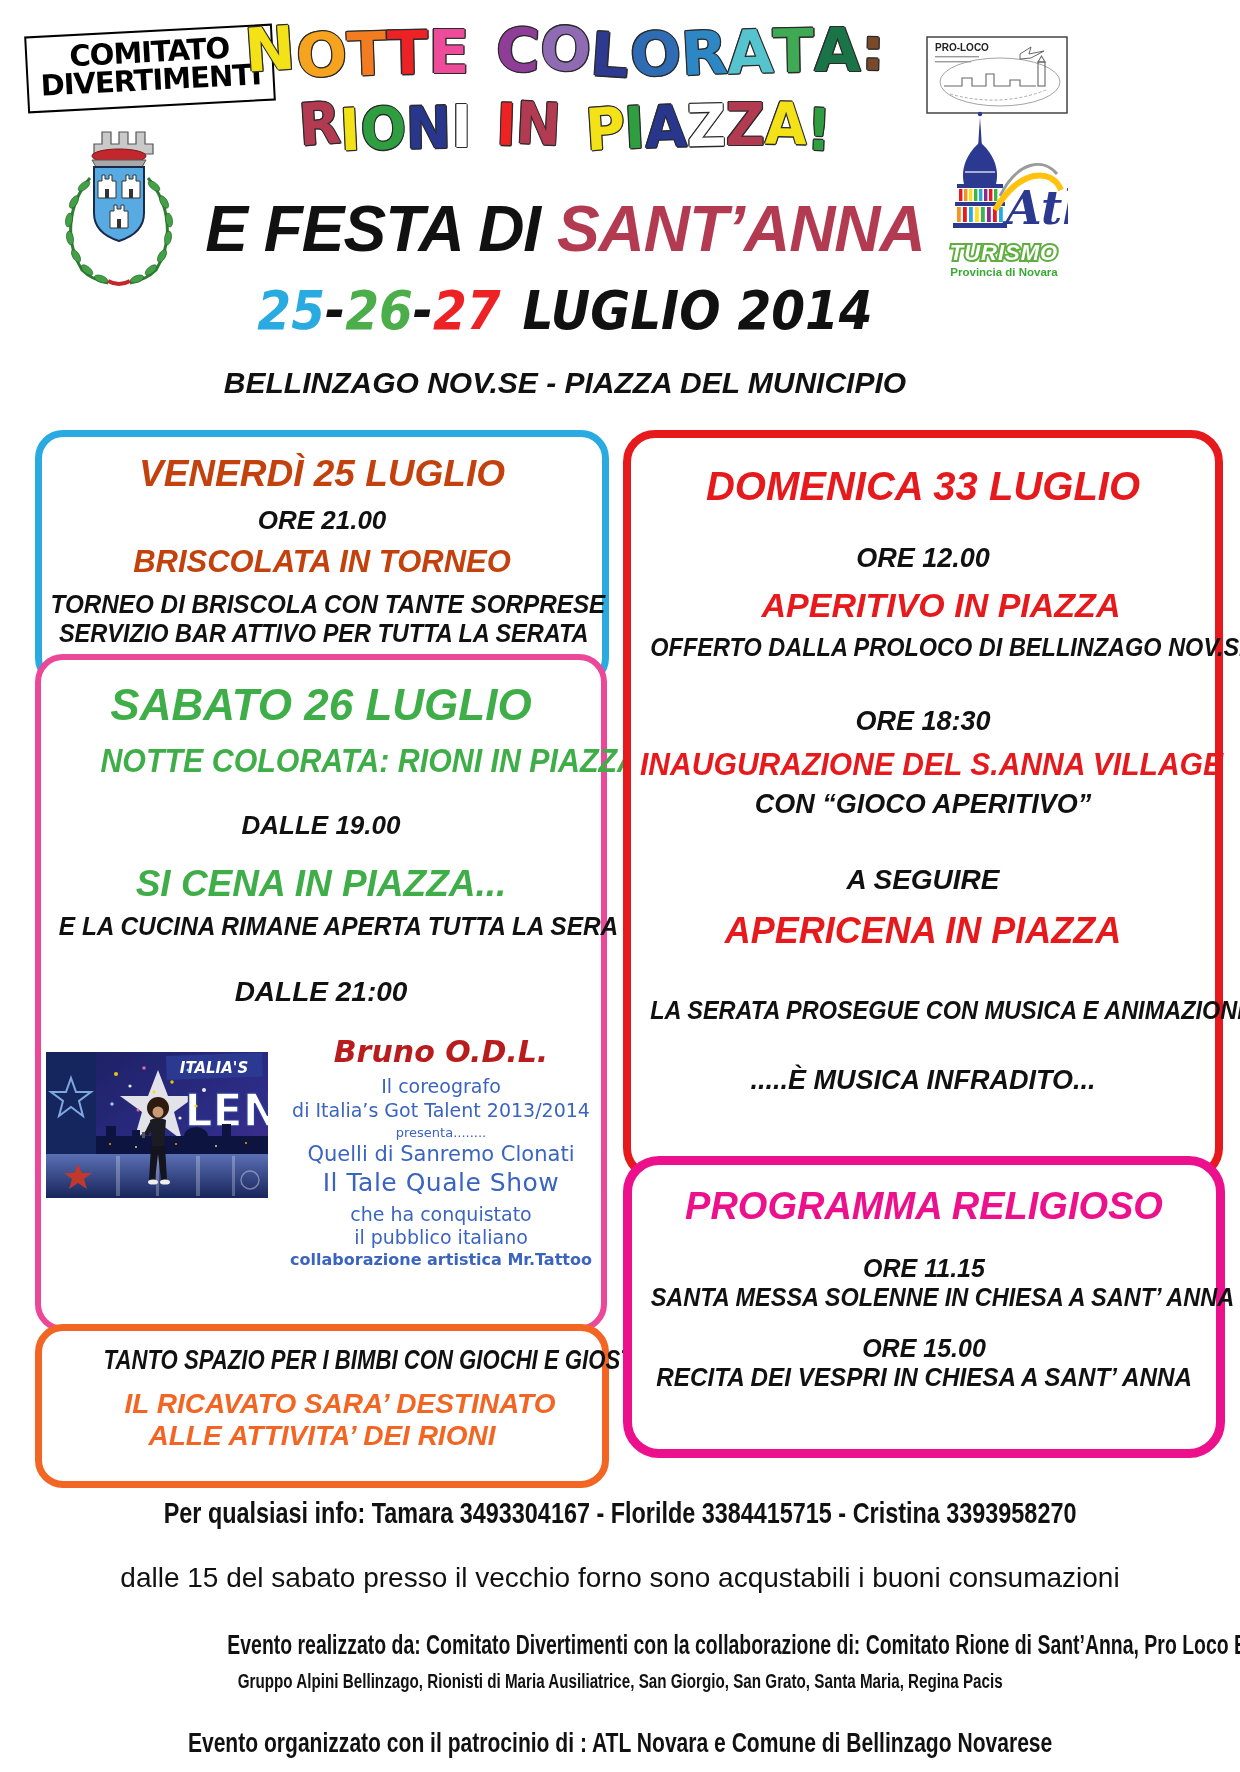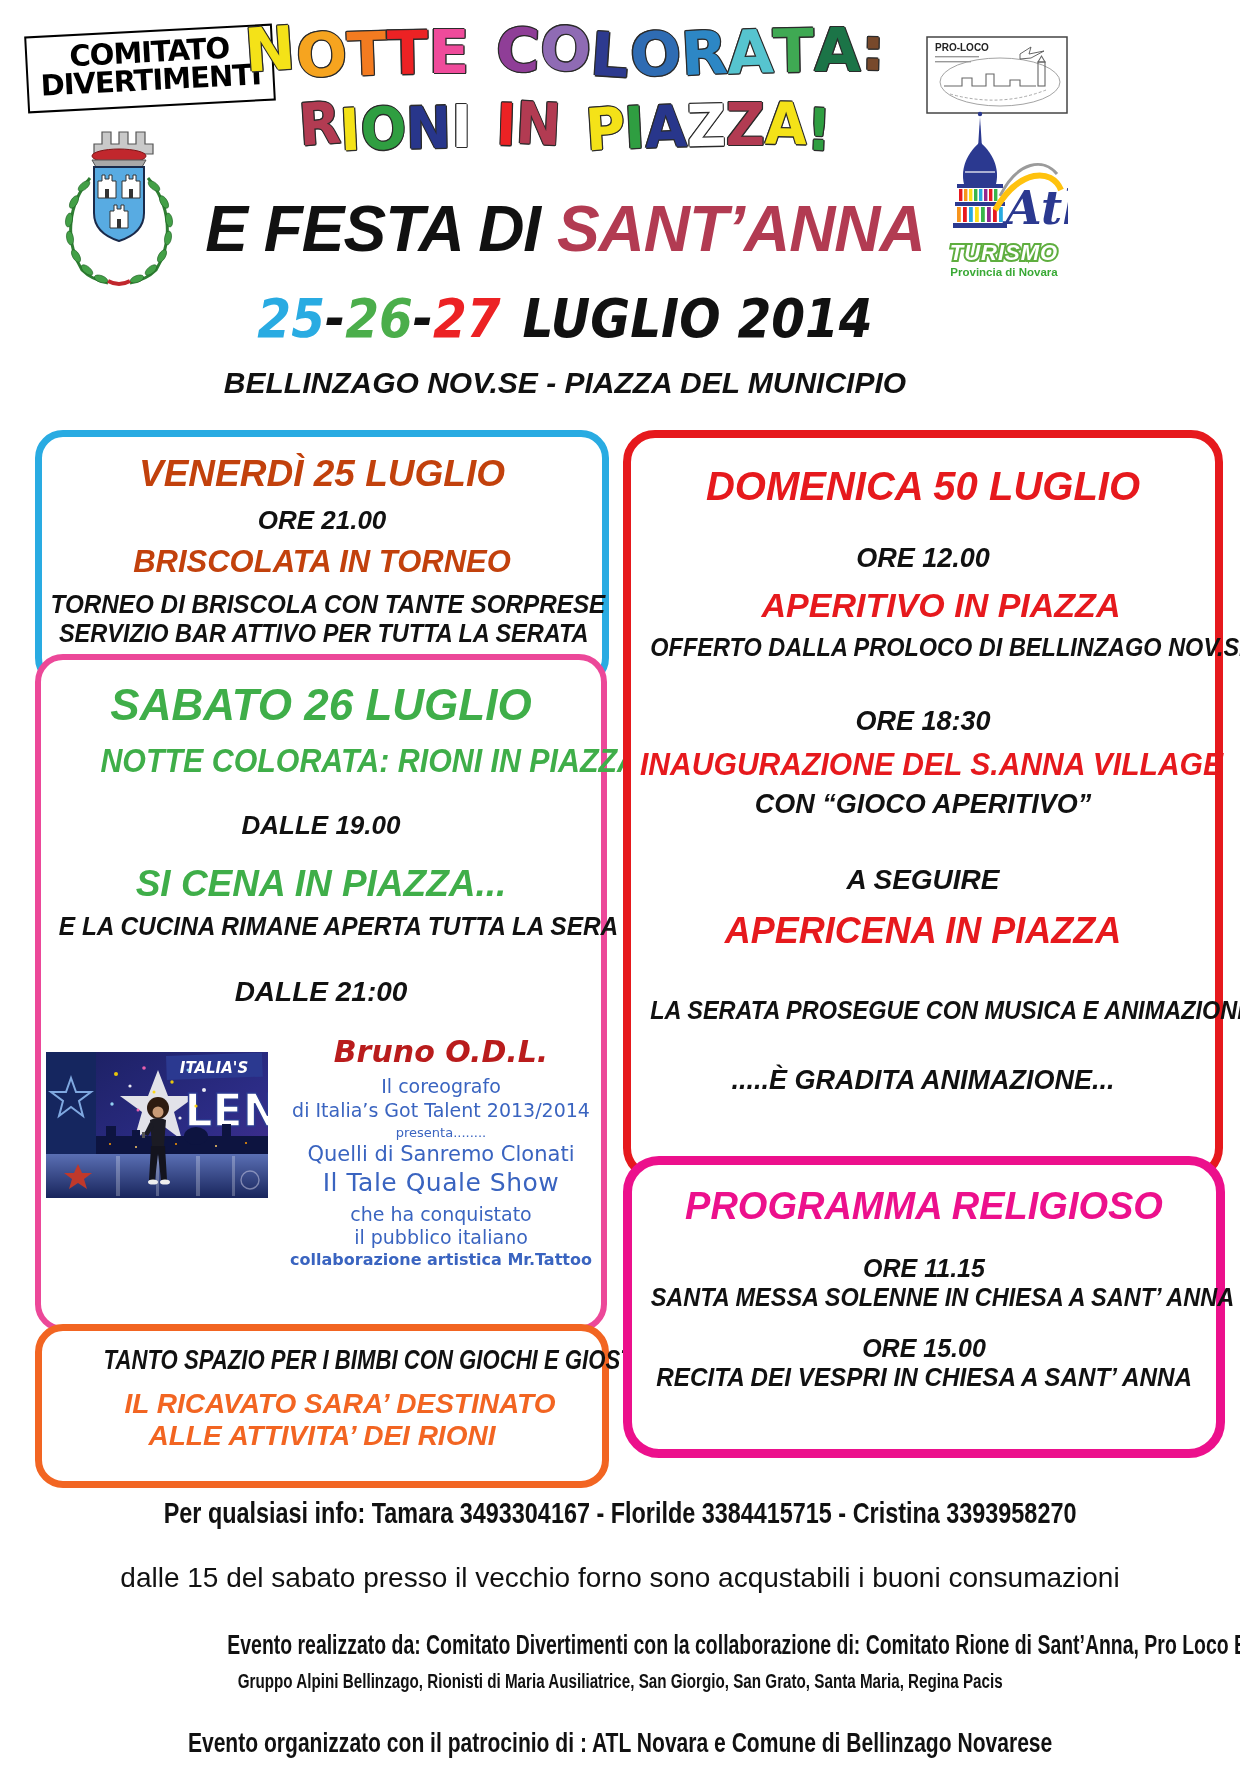--- a/index.html
+++ b/index.html
@@ -14,21 +14,21 @@
   .stamp{position:absolute;left:926px;top:36px;}
   .atl{position:absolute;left:940px;top:110px;}
   .trow{position:absolute;left:0;width:1130px;text-align:center;}
   .letters{display:flex;justify-content:center;align-items:flex-end;}
   .letters .L{display:inline-block;font-family:"DejaVu Sans",sans-serif;font-weight:800;line-height:1;}
   .stroked .L{text-shadow:-1.3px 0 #2b2b2b,1.3px 0 #2b2b2b,0 -1.3px #2b2b2b,0 1.3px #2b2b2b,
               -1px -1px #2b2b2b,1px 1px #2b2b2b;}
   .t1{top:22px;}  .t1 .L{font-size:60px;}
   .t2{top:98px;transform:scaleX(.93);} .t2 .L{font-size:58px;}
   .t3{top:192px;font-size:64px;font-weight:bold;font-style:italic;letter-spacing:-1px;}
-  .t4{top:292px;} .t4 .letters{transform:scaleX(.9);} .t4 .L{font-size:54px;font-style:italic;}
+  .t4{top:284px;} .t4 .letters{transform:scaleX(.9);} .t4 .L{font-size:54px;font-style:italic;}
   .t5{top:366px;font-size:30px;font-weight:bold;font-style:italic;}
   .black{color:#111;} .crimson{color:#B23B52;}
   
   .box{position:absolute;background:#fff;text-align:center;}
   .box-blue  {left:35px;top:430px;width:560px;height:226px;border:7px solid #29ABE2;border-radius:28px;padding-top:16px;}
   .box-green {left:35px;top:654px;width:560px;height:646px;border:6px solid #ec4899;border-radius:28px;padding-top:20px;}
   .box-orange{left:35px;top:1324px;width:560px;height:136px;border:7px solid #F26522;border-radius:28px;padding-top:14px;}
   .box-red   {left:623px;top:430px;width:584px;height:708px;border:8px solid #E6191D;border-radius:32px;padding-top:26px;}
   .box-pink  {left:623px;top:1156px;width:584px;height:264px;border:9px solid #EC108C;border-radius:36px;padding-top:20px;}
   .marker{font-family:"Liberation Sans",sans-serif;font-weight:bold;font-style:italic;}
@@ -309,31 +309,31 @@
     </div>
   </div>
 
   <div class="box box-orange">
     <div class="bl marker c-black s27"><span class="sx82">TANTO SPAZIO PER I BIMBI CON GIOCHI E GIOSTRE</span></div>
     <div class="bl marker c-orange s28 mt12"><span>IL RICAVATO SARA’ DESTINATO</span></div>
     <div class="bl marker c-orange s28"><span>ALLE ATTIVITA’ DEI RIONI</span></div>
   </div>
 
   <div class="box box-red">
-    <div class="bl marker c-red s40"><span>DOMENICA 50 LUGLIO</span></div>
+    <div class="bl marker c-red s40"><span>DOMENICA 33 LUGLIO</span></div>
     <div class="bl marker c-black s27 mt34"><span>ORE 12.00</span></div>
     <div class="bl marker c-red s34 mt12"><span>APERITIVO IN PIAZZA</span></div>
     <div class="bl marker c-black s25 mt8"><span class="sx94">OFFERTO DALLA PROLOCO DI BELLINZAGO NOV.SE</span></div>
     <div class="bl marker c-black s27 mt44"><span>ORE 18:30</span></div>
     <div class="bl marker c-red s31 mt10"><span class="sx97">INAUGURAZIONE DEL S.ANNA VILLAGE</span></div>
     <div class="bl marker c-black s27 mt6"><span>CON “GIOCO APERITIVO”</span></div>
     <div class="bl marker c-black s28 mt44"><span>A SEGUIRE</span></div>
     <div class="bl marker c-red s36 mt14"><span>APERICENA IN PIAZZA</span></div>
     <div class="bl marker c-black s25 mt44"><span class="sx94">LA SERATA PROSEGUE CON MUSICA E ANIMAZIONE</span></div>
-    <div class="bl marker c-black s27 mt40"><span>.....È GRADITA ANIMAZIONE...</span></div>
+    <div class="bl marker c-black s27 mt40"><span>.....È MUSICA INFRADITO...</span></div>
   </div>
 
   <div class="box box-pink">
     <div class="bl marker c-pink s38"><span>PROGRAMMA RELIGIOSO</span></div>
     <div class="bl marker c-black s25 mt26"><span>ORE 11.15</span></div>
     <div class="bl marker c-black s25"><span class="sx94">SANTA MESSA SOLENNE IN CHIESA A SANT’ ANNA</span></div>
     <div class="bl marker c-black s25 mt22"><span>ORE 15.00</span></div>
     <div class="bl marker c-black s25"><span class="sx97">RECITA DEI VESPRI IN CHIESA A SANT’ ANNA</span></div>
   </div>
 

